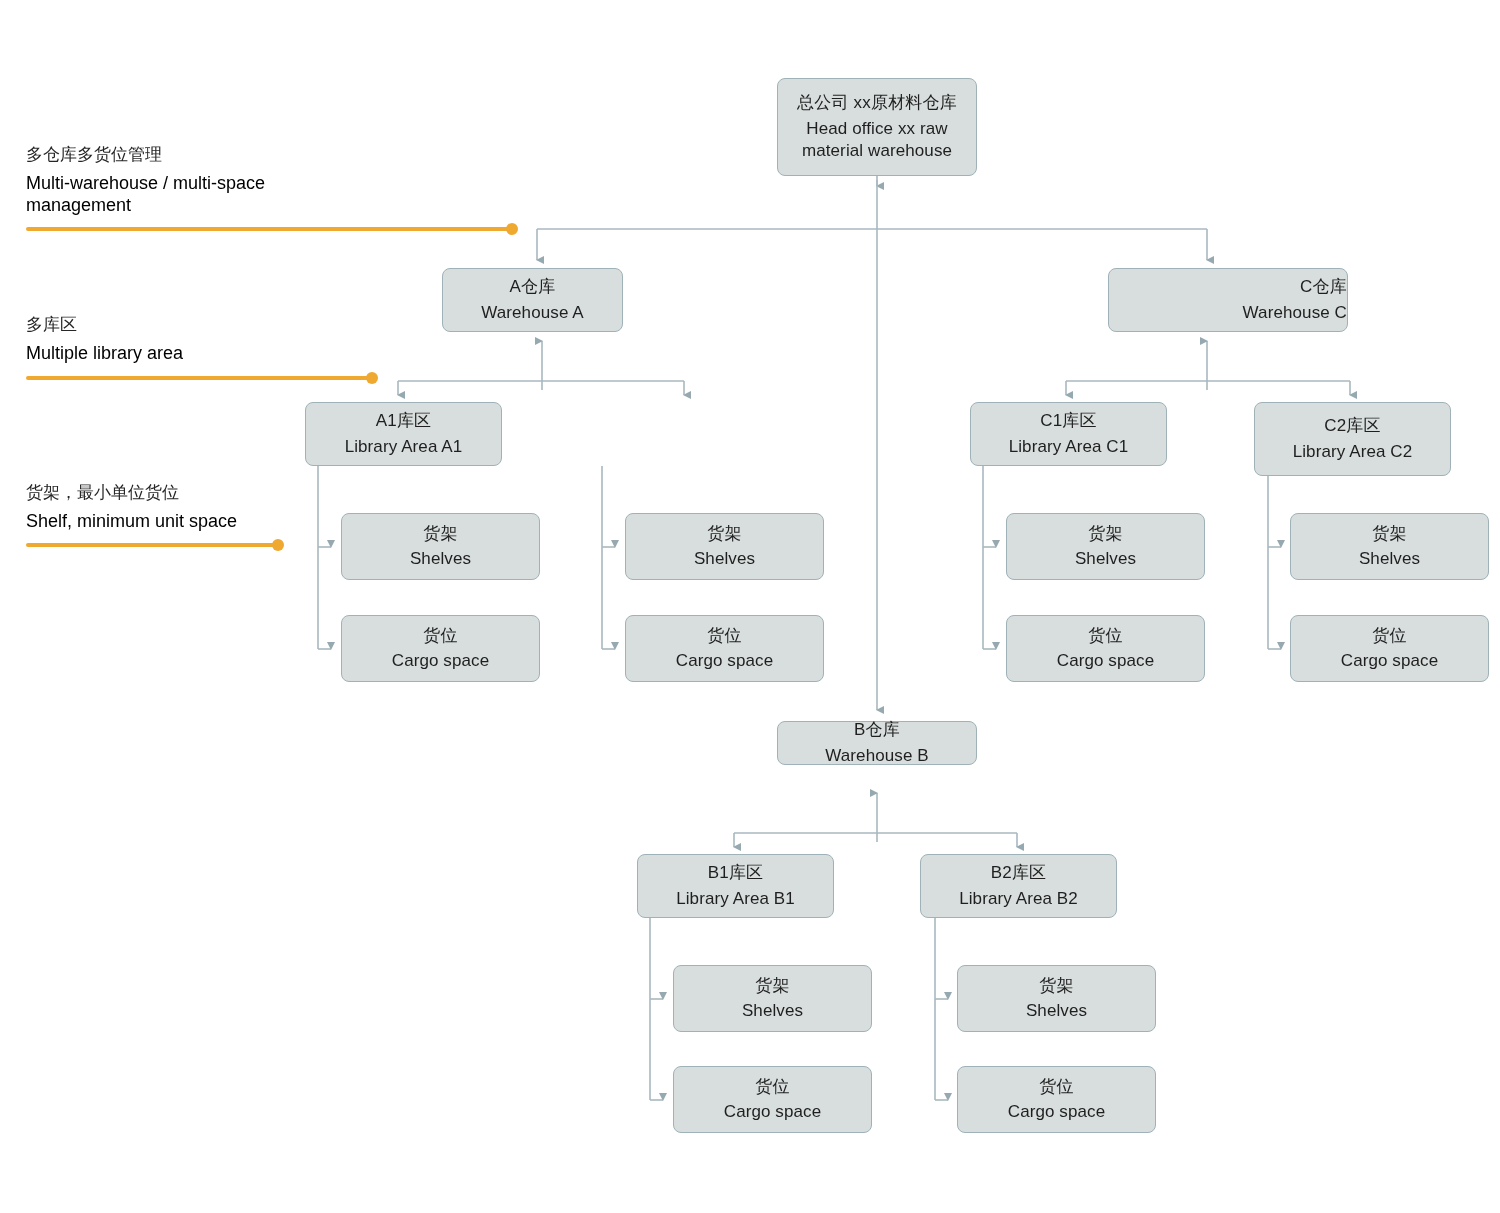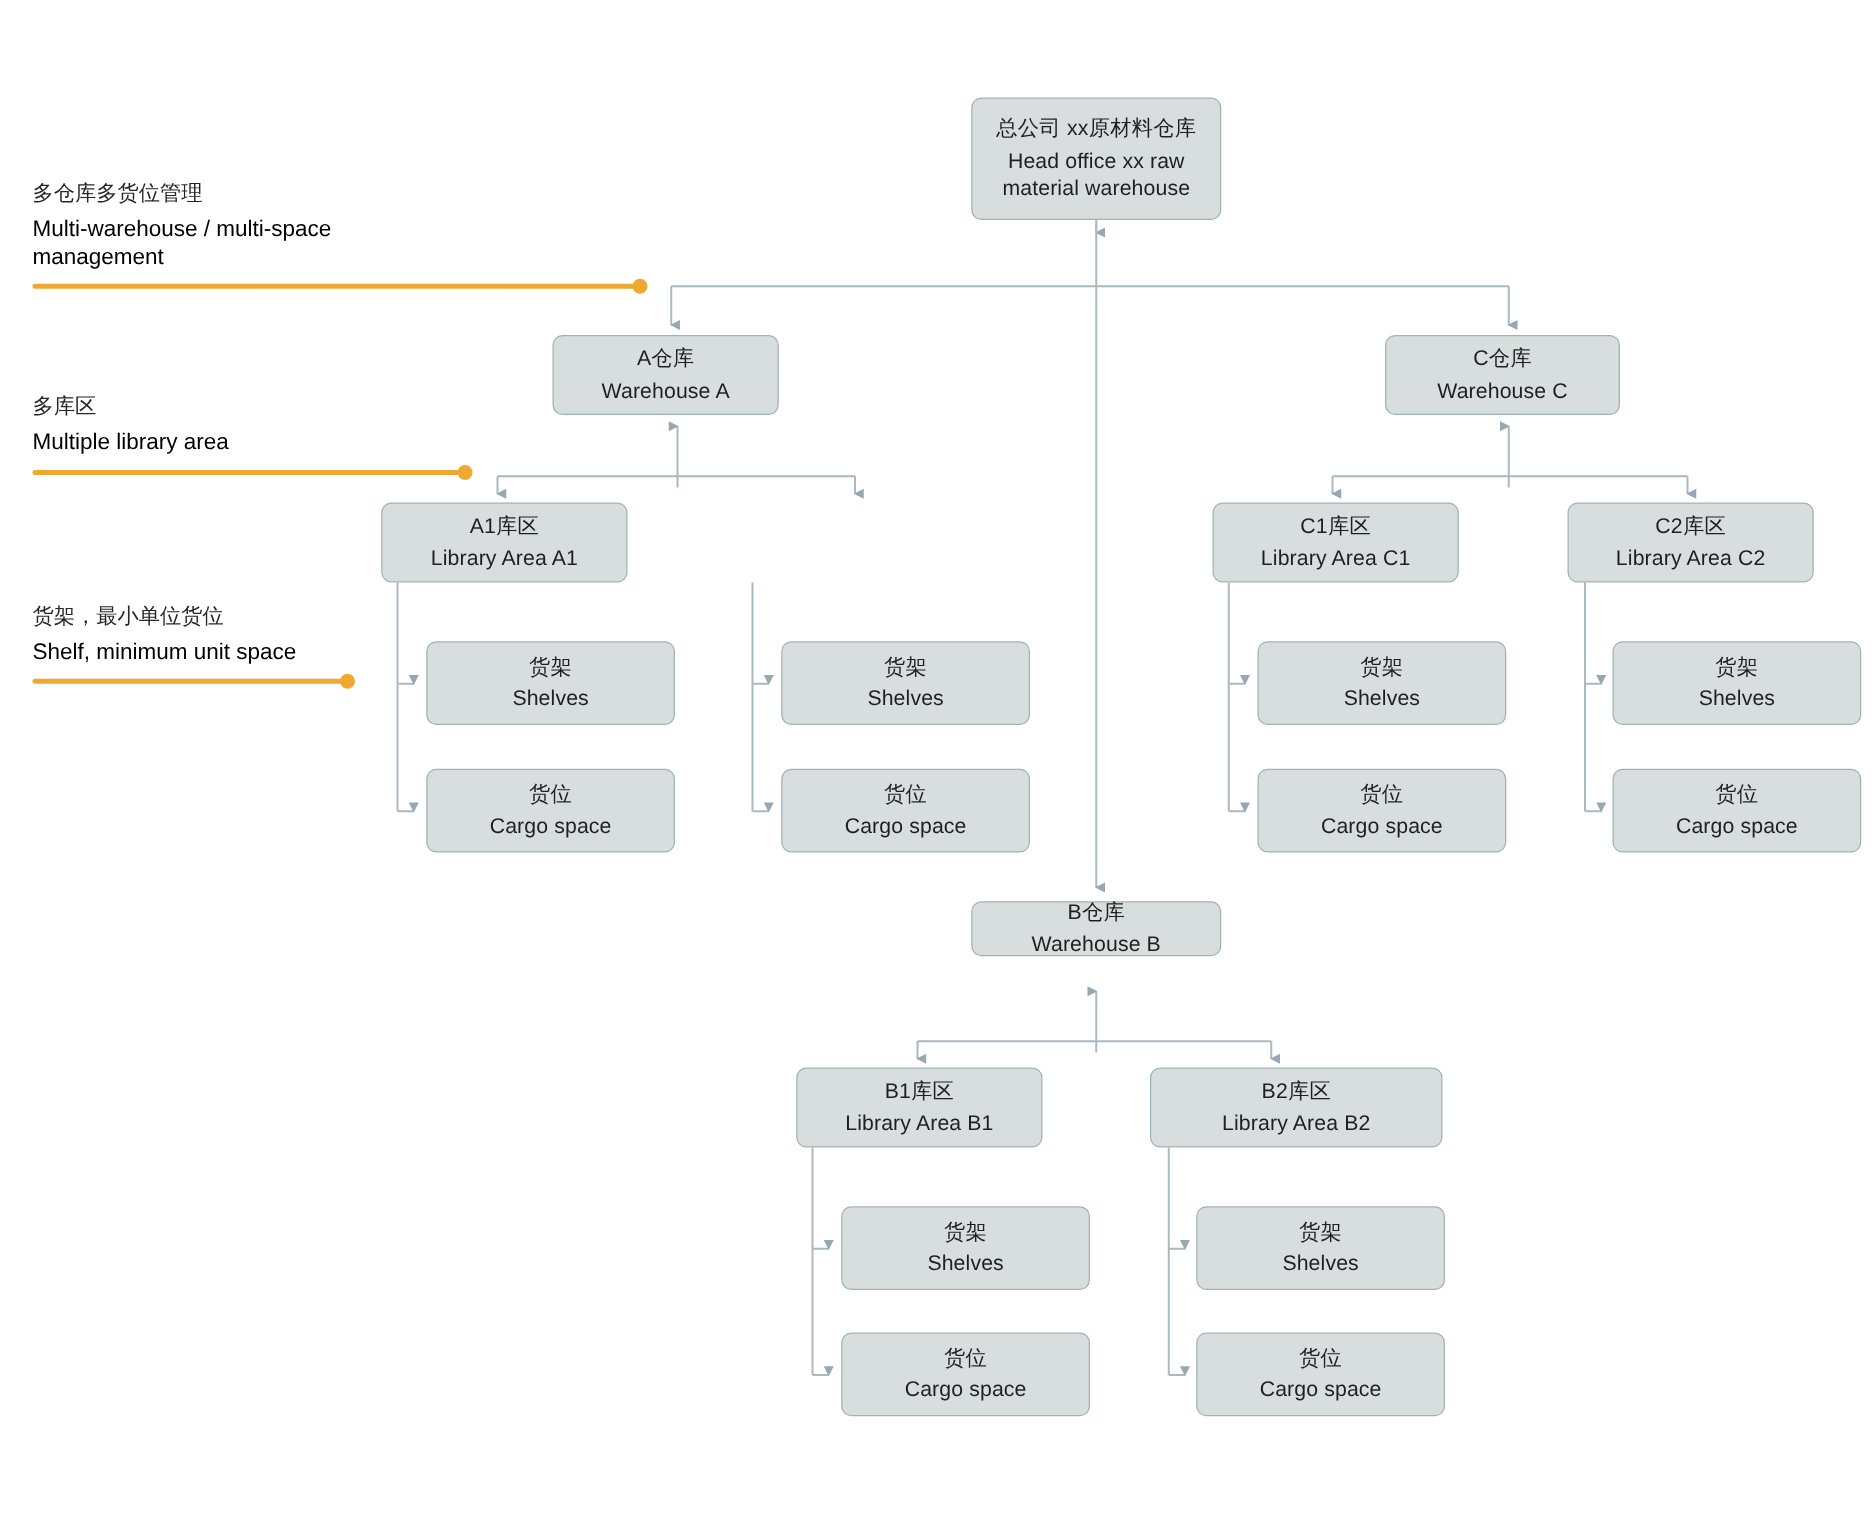--- a/index.html
+++ b/index.html
@@ -174,52 +174,52 @@
   <div class="node two-line-en" style="left:777px; top:78px; width:200px; height:98px;">
     <div class="cn">总公司 xx原材料仓库</div>
     <div class="en" style="padding:0 10px; margin-top:4px;">Head office xx raw material warehouse</div>
   </div>
 
   <div class="node" style="left:442px; top:268px; width:181px; height:64px;">
     <div class="cn">A仓库</div>
     <div class="en" style="margin-top:3px;">Warehouse A</div>
   </div>
 
-  <div class="node" style="left:1108px; top:268px; width:188px; height:64px;">
+  <div class="node" style="left:1108px; top:268px; width:240px; height:64px;align-items:flex-end;">
     <div class="cn">C仓库</div>
     <div class="en" style="margin-top:3px;">Warehouse C</div>
   </div>
 
   <div class="node" style="left:777px; top:721px; width:200px; height:44px;">
     <div class="cn">B仓库</div>
     <div class="en" style="margin-top:3px;">Warehouse B</div>
   </div>
 
   <div class="node" style="left:305px; top:402px; width:197px; height:64px;">
     <div class="cn">A1库区</div>
     <div class="en" style="margin-top:3px;">Library Area A1</div>
   </div>
 
 
   <div class="node" style="left:970px; top:402px; width:197px; height:64px;">
     <div class="cn">C1库区</div>
     <div class="en" style="margin-top:3px;">Library Area C1</div>
   </div>
 
-  <div class="node" style="left:1254px; top:402px; width:197px; height:64px;">
+  <div class="node" style="left:1254px; top:402px; width:197px; height:74px;">
     <div class="cn">C2库区</div>
     <div class="en" style="margin-top:3px;">Library Area C2</div>
   </div>
 
   <div class="node" style="left:637px; top:854px; width:197px; height:64px;">
     <div class="cn">B1库区</div>
     <div class="en" style="margin-top:3px;">Library Area B1</div>
   </div>
 
-  <div class="node" style="left:920px; top:854px; width:234px; height:64px;">
+  <div class="node" style="left:920px; top:854px; width:197px; height:64px;">
     <div class="cn">B2库区</div>
     <div class="en" style="margin-top:3px;">Library Area B2</div>
   </div>
 
   <div class="node" style="left:341px; top:513px; width:199px; height:67px;">
     <div class="cn">货架</div>
     <div class="en" style="margin-top:3px;">Shelves</div>
   </div>
   <div class="node" style="left:341px; top:615px; width:199px; height:67px;">
     <div class="cn">货位</div>

